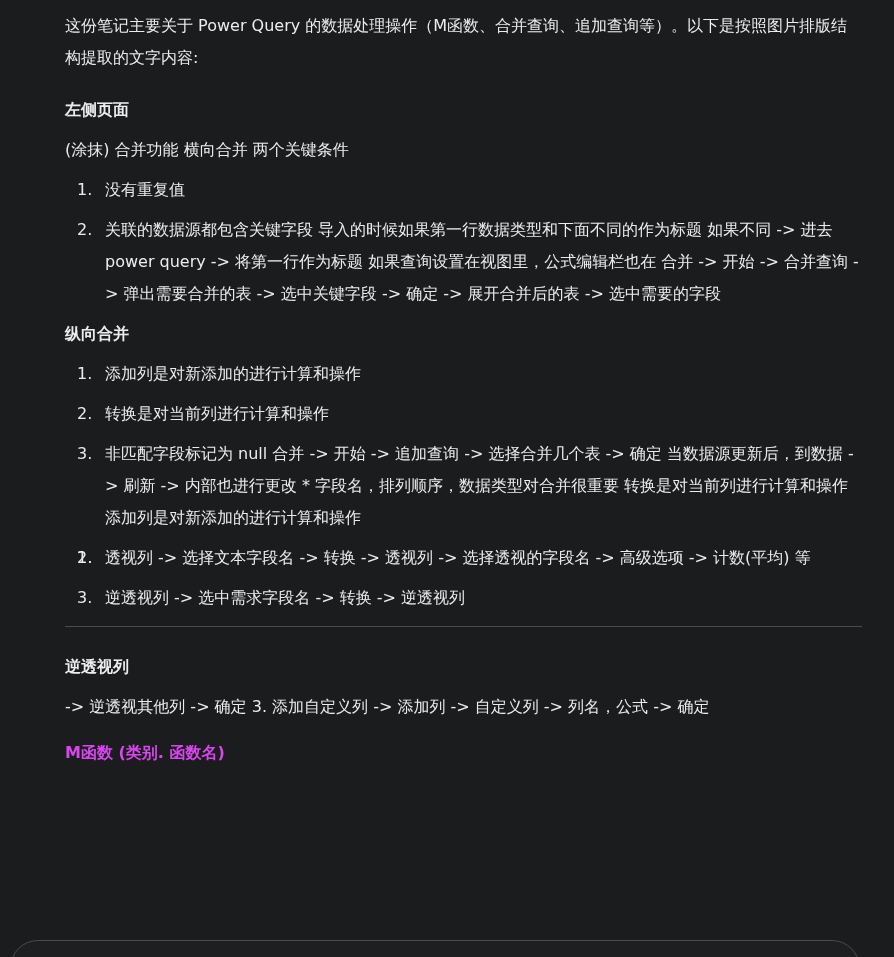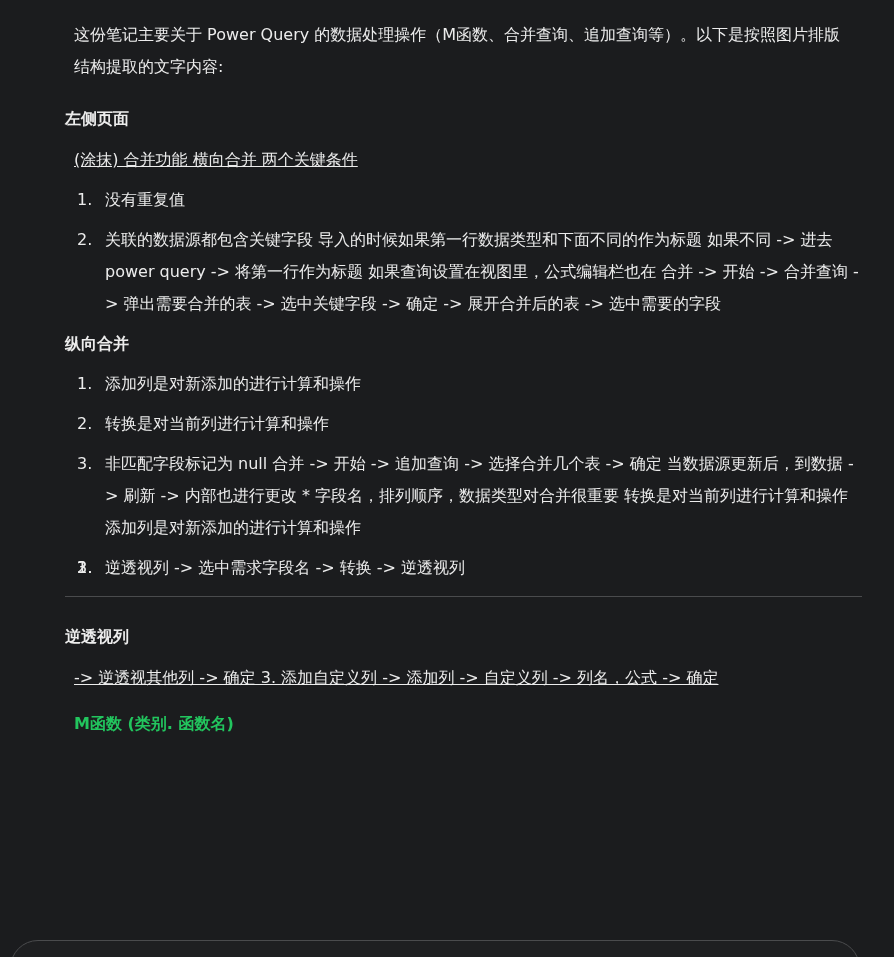--- a/index.html
+++ b/index.html
@@ -17,32 +17,31 @@
       font-size: 16px;
       line-height: 32px;
     }
     .content {
       position: absolute;
       left: 65px;
       top: 10px;
       width: 797px;
     }
     p {
-      margin: 9px;
+      margin: 0;
     }
     .intro {
       margin-bottom: 20px;
     }
     .section-heading {
       font-weight: bold;
       margin: 0 0 8px 0;
     }
     .lead {
       margin-bottom: 8px;
-      text-decoration: underline;
     }
     ol {
       margin: 0 0 8px 0;
       padding-left: 40px;
       list-style: none;
     }
     ol li {
       position: relative;
       margin-bottom: 8px;
     }
@@ -51,21 +50,21 @@
       left: -28px;
       top: 0;
     }
     .divider {
       height: 1px;
       background: #4a4b4d;
       border: none;
       margin: 12px 0 24px 0;
     }
     .faded {
-      color: #22c55e;
+      color: #d946ef;
       font-weight: bold;
     }
     .bold-inline {
       font-weight: bold;
     }
     .composer {
       position: absolute;
       left: 10px;
       top: 940px;
       width: 848px;
@@ -110,20 +109,21 @@
       <span>非匹配字段标记为 null 合并 -&gt; 开始 -&gt; 追加查询 -&gt; 选择合并几个表 -&gt; 确定 当数据源更新后，到数据 -&gt; 刷新 -&gt; 内部也进行更改 * 字段名，排列顺序，数据类型对合并很重要 转换是对当前列进行计算和操作 添加列是对新添加的进行计算和操作</span>
     </li>
   </ol>
 
   <ol>
     <li>
       <span class="num">1.</span>
     </li>
     <li>
       <span class="num">2.</span>
+      <span>透视列 -&gt; 选择文本字段名 -&gt; 转换 -&gt; 透视列 -&gt; 选择透视的字段名 -&gt; 高级选项 -&gt; 计数(平均) 等</span>
     </li>
     <li>
       <span class="num">3.</span>
       <span>逆透视列 -&gt; 选中需求字段名 -&gt; 转换 -&gt; 逆透视列</span>
     </li>
   </ol>
 
   <hr class="divider">
 
   <p class="section-heading">逆透视列</p>

